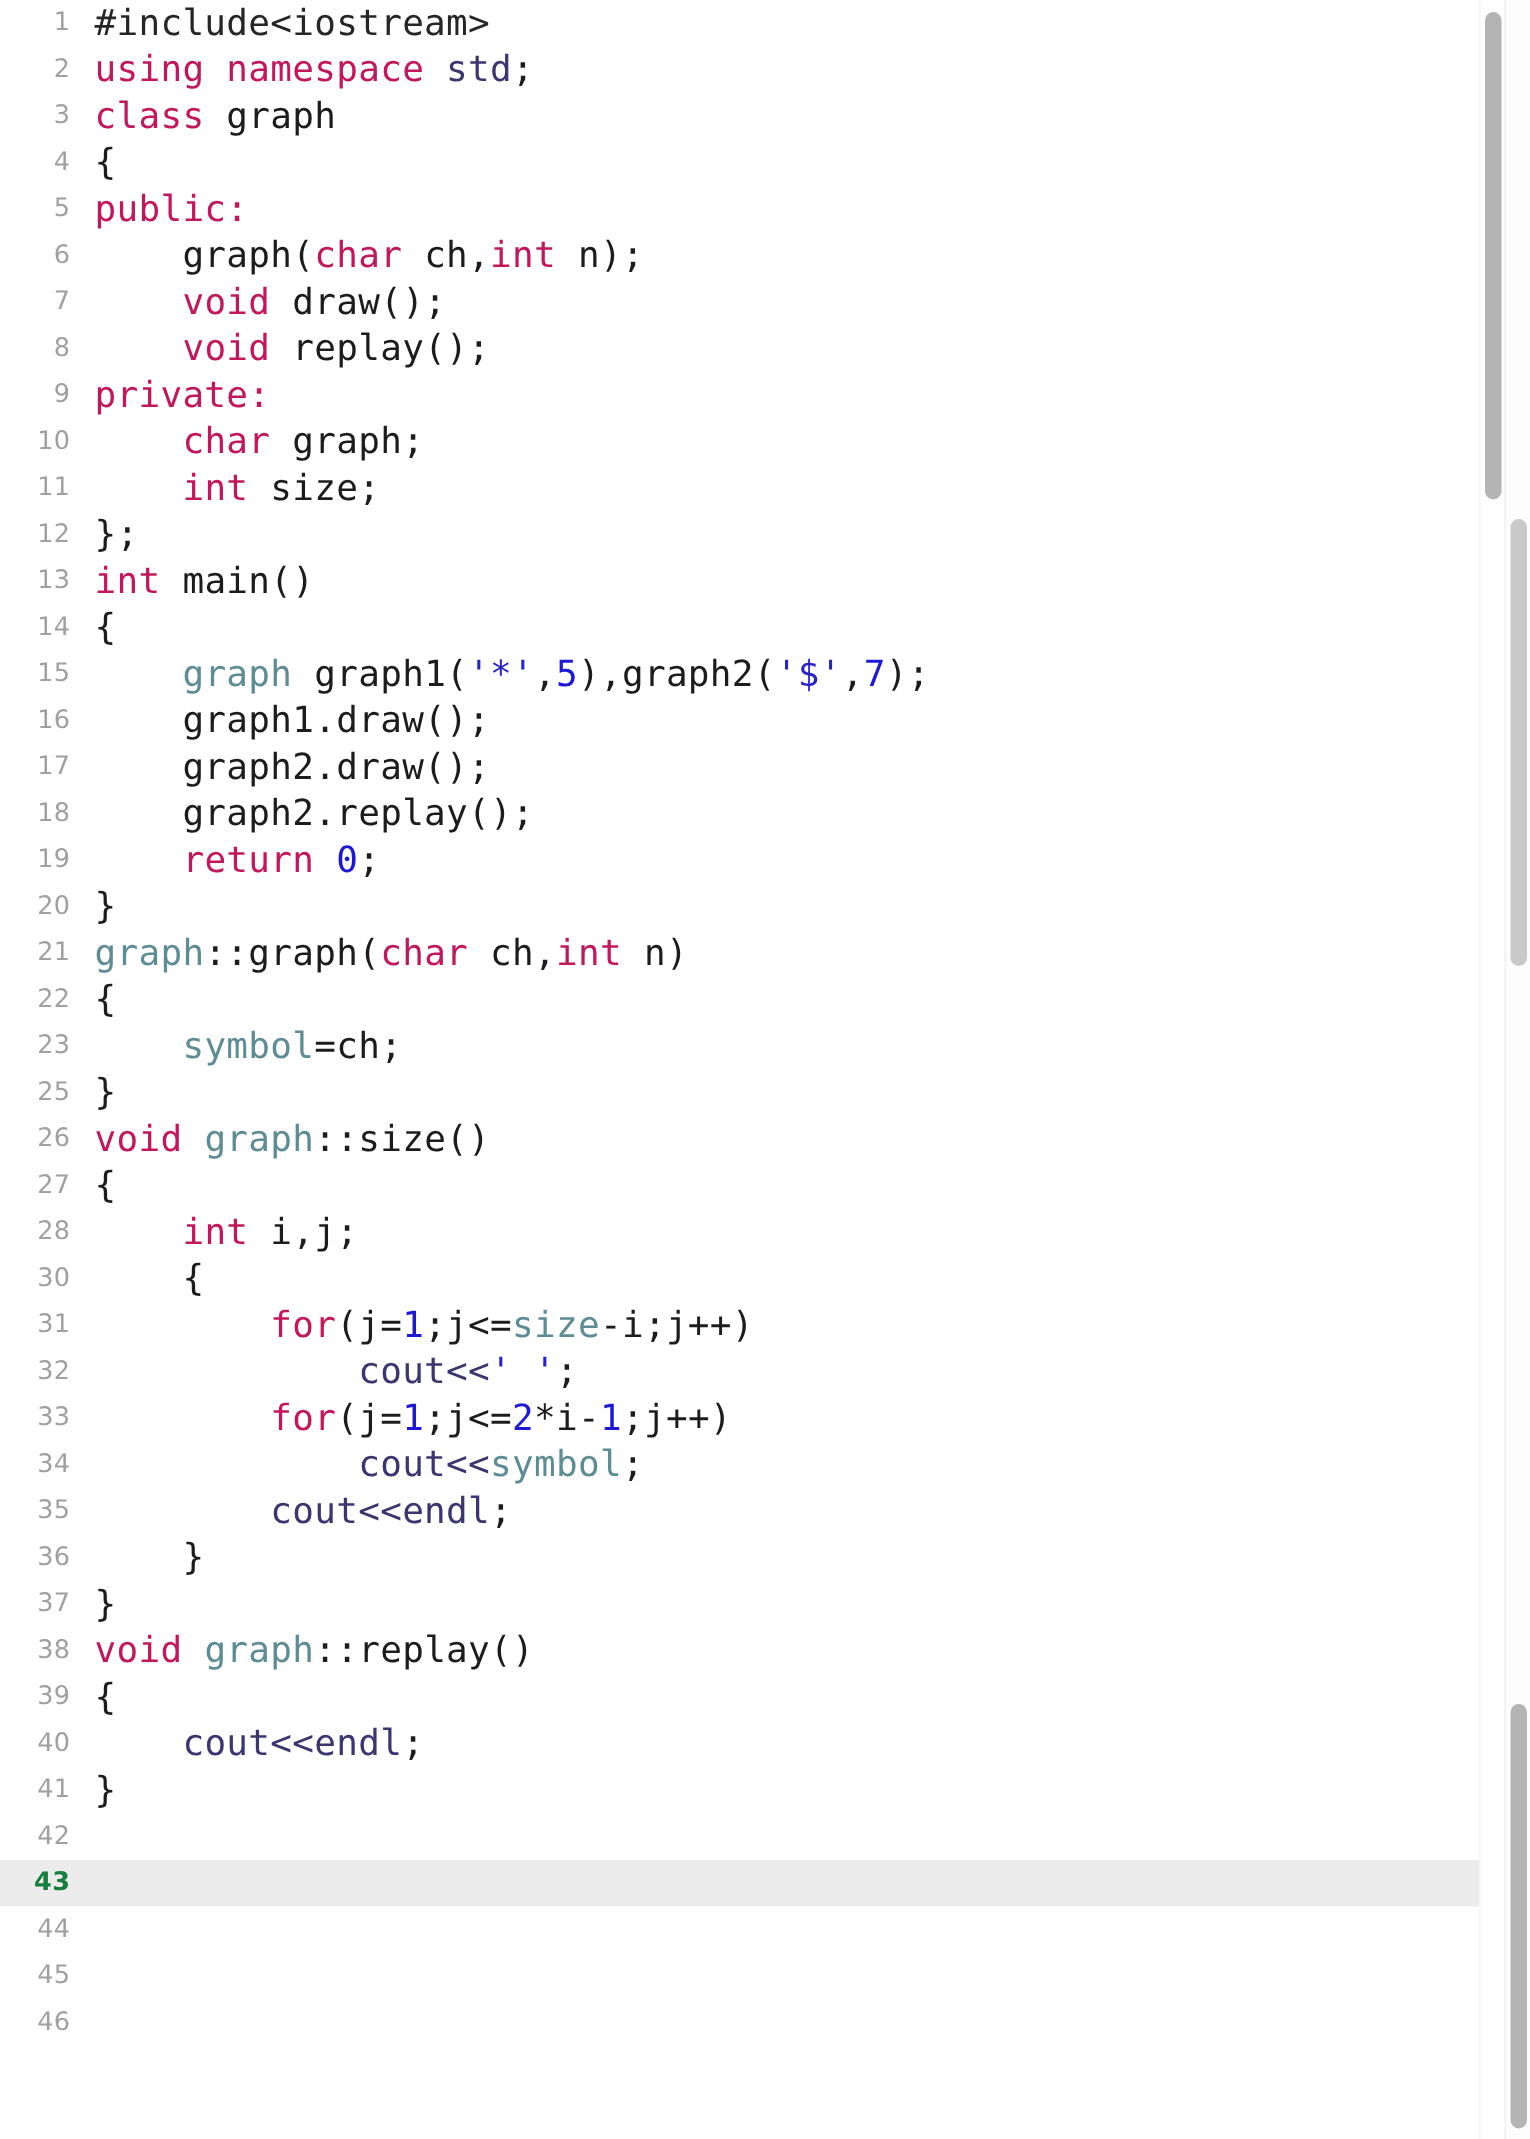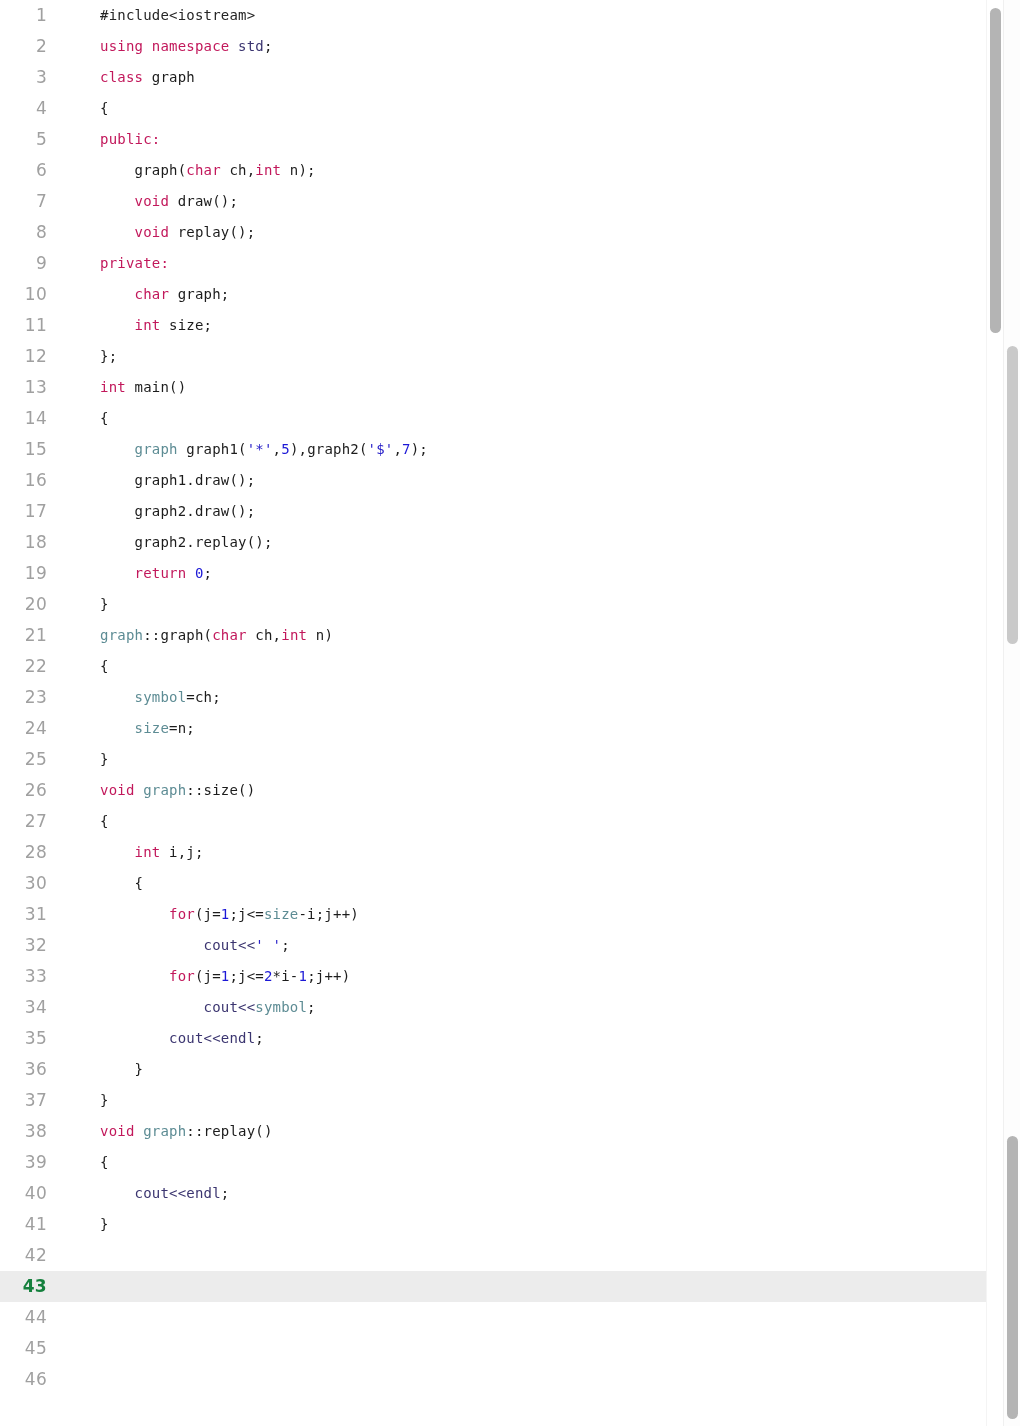--- a/index.html
+++ b/index.html
@@ -49,23 +49,22 @@
   }
   .line.active .gutter {
     color: #15803d;
     font-weight: bold;
   }
 
   .code {
     position: absolute;
     left: 63px; top: 0;
     color: #1c1c1c;
-    font-size: 14px;
+    font-size: 24px;
     letter-spacing: 0.2px;
-    margin-left: 37px;
   }
 
   
   .t-kw   { color: #c2185b; }
   .t-type { color: #5d8c94; }
   .t-num  { color: #1c18d6; }
   .t-str  { color: #2a22c9; }
   .t-pre  { color: #262626; }
   .t-io   { color: #3b3570; }
   .t-plain{ color: #1c1c1c; }
@@ -112,21 +111,20 @@
       <div class="line"><div class="gutter">14</div><div class="code"><span class="t-plain">{</span></div></div>
       <div class="line"><div class="gutter">15</div><div class="code"><span class="t-plain">    </span><span class="t-type">graph</span><span class="t-plain"> graph1(</span><span class="t-str">'*'</span><span class="t-plain">,</span><span class="t-num">5</span><span class="t-plain">),graph2(</span><span class="t-str">'$'</span><span class="t-plain">,</span><span class="t-num">7</span><span class="t-plain">);</span></div></div>
       <div class="line"><div class="gutter">16</div><div class="code"><span class="t-plain">    graph1.draw();</span></div></div>
       <div class="line"><div class="gutter">17</div><div class="code"><span class="t-plain">    graph2.draw();</span></div></div>
       <div class="line"><div class="gutter">18</div><div class="code"><span class="t-plain">    graph2.replay();</span></div></div>
       <div class="line"><div class="gutter">19</div><div class="code"><span class="t-plain">    </span><span class="t-kw">return</span><span class="t-plain"> </span><span class="t-num">0</span><span class="t-plain">;</span></div></div>
       <div class="line"><div class="gutter">20</div><div class="code"><span class="t-plain">}</span></div></div>
       <div class="line"><div class="gutter">21</div><div class="code"><span class="t-type">graph</span><span class="t-plain">::</span><span class="t-plain">graph</span><span class="t-plain">(</span><span class="t-kw">char</span><span class="t-plain"> ch,</span><span class="t-kw">int</span><span class="t-plain"> n)</span></div></div>
       <div class="line"><div class="gutter">22</div><div class="code"><span class="t-plain">{</span></div></div>
       <div class="line"><div class="gutter">23</div><div class="code"><span class="t-plain">    </span><span class="t-type">symbol</span><span class="t-plain">=ch;</span></div></div>
-      <div class="line"><div class="gutter">24</div><div class="code"><span class="t-plain">    </span><span class="t-type">size</span><span class="t-plain">=n;</span></div></div>
       <div class="line"><div class="gutter">25</div><div class="code"><span class="t-plain">}</span></div></div>
       <div class="line"><div class="gutter">26</div><div class="code"><span class="t-kw">void</span><span class="t-plain"> </span><span class="t-type">graph</span><span class="t-plain">::size()</span></div></div>
       <div class="line"><div class="gutter">27</div><div class="code"><span class="t-plain">{</span></div></div>
       <div class="line"><div class="gutter">28</div><div class="code"><span class="t-plain">    </span><span class="t-kw">int</span><span class="t-plain"> i,j;</span></div></div>
       <div class="line"><div class="gutter">30</div><div class="code"><span class="t-plain">    {</span></div></div>
       <div class="line"><div class="gutter">31</div><div class="code"><span class="t-plain">        </span><span class="t-kw">for</span><span class="t-plain">(j=</span><span class="t-num">1</span><span class="t-plain">;j&lt;=</span><span class="t-type">size</span><span class="t-plain">-i;j++)</span></div></div>
       <div class="line"><div class="gutter">32</div><div class="code"><span class="t-plain">            </span><span class="t-io">cout</span><span class="t-io">&lt;&lt;</span><span class="t-str">' '</span><span class="t-plain">;</span></div></div>
       <div class="line"><div class="gutter">33</div><div class="code"><span class="t-plain">        </span><span class="t-kw">for</span><span class="t-plain">(j=</span><span class="t-num">1</span><span class="t-plain">;j&lt;=</span><span class="t-num">2</span><span class="t-plain">*i-</span><span class="t-num">1</span><span class="t-plain">;j++)</span></div></div>
       <div class="line"><div class="gutter">34</div><div class="code"><span class="t-plain">            </span><span class="t-io">cout&lt;&lt;</span><span class="t-type">symbol</span><span class="t-plain">;</span></div></div>
       <div class="line"><div class="gutter">35</div><div class="code"><span class="t-plain">        </span><span class="t-io">cout&lt;&lt;endl</span><span class="t-plain">;</span></div></div>

